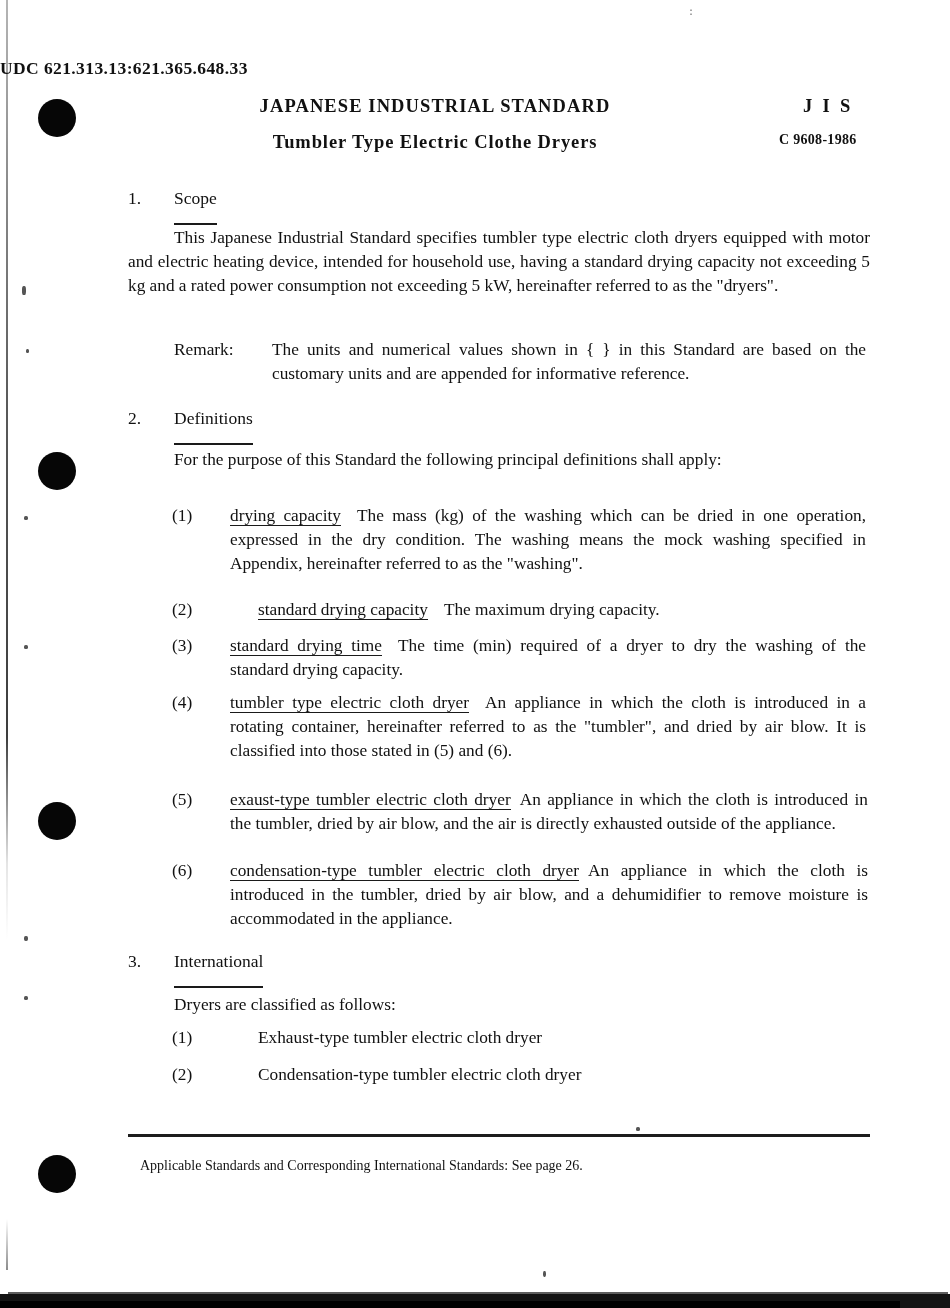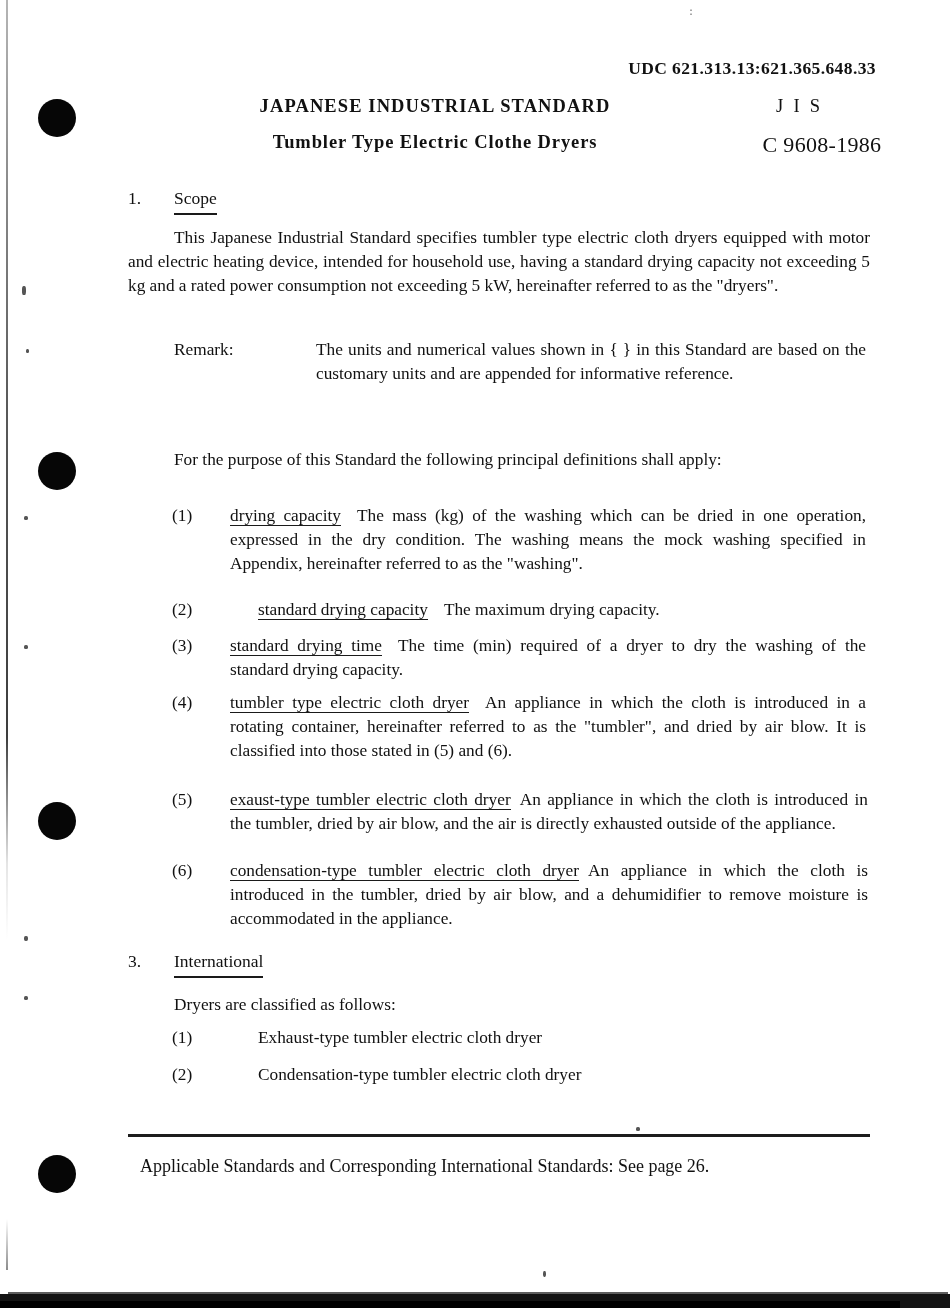--- a/index.html
+++ b/index.html
@@ -89,86 +89,85 @@
     font-family: "DejaVu Sans Mono", monospace;
     font-size: 10px;
     color: #777;
   }
 
   .udc {
     position: absolute;
     top: 58px;
     left: 0;
     width: 876px;
-    text-align: right;
+    text-align: left;
     font-size: 17.5px;
     font-weight: 700;
     letter-spacing: 0.4px;
   }
 
   .title-row {
     position: absolute;
     left: 130px;
     width: 750px;
   }
   .title-row .main {
     position: absolute;
     left: 0;
     width: 610px;
     text-align: center;
     font-weight: 700;
   }
   .title-row .code {
     position: absolute;
-    left: 610px;
+    left: 637px;
     width: 140px;
     text-align: left;
-    font-weight: 400;
+    font-weight: 700;
   }
 
   #title-line1 { top: 96px; }
   #title-line1 .main {
     font-size: 18.5px;
     letter-spacing: 1.1px;
   }
   #title-line1 .code {
     font-size: 18.5px;
     letter-spacing: 2.8px;
     padding-left: 36px;
   }
   #title-line2 { top: 132px; }
   #title-line2 .main {
     font-size: 18.5px;
     letter-spacing: 0.9px;
   }
   #title-line2 .code {
-    font-size: 22px;
+    font-size: 14px;
     letter-spacing: 0.3px;
     padding-left: 12px;
-    text-align: center;
   }
 
   
   .sec {
     position: absolute;
     left: 128px;
     width: 740px;
   }
   .sec-head {
     font-size: 17.5px;
     font-weight: 400;
     white-space: nowrap;
   }
   .sec-num {
     display: inline-block;
     width: 46px;
   }
   .sec-title {
     border-bottom: 2px solid #1a1a1a;
-    padding-bottom: 5px;
+    padding-bottom: 15px;
   }
 
   .para {
     position: absolute;
     left: 128px;
     width: 742px;
     font-size: 17.3px;
     line-height: 24.2px;
     text-align: justify;
     text-justify: inter-word;
@@ -207,21 +206,21 @@
     top: 1134px;
     width: 742px;
     height: 2.5px;
     background: #1d1d1d;
   }
   .footer-text {
     position: absolute;
     left: 140px;
     top: 1154px;
     width: 726px;
-    font-size: 18px;
+    font-size: 14px;
     line-height: 24.2px;
   }
 
   
   .speck {
     position: absolute;
     background: #555;
     border-radius: 40%;
   }
 </style>
@@ -262,25 +261,30 @@
   <div class="sec" style="top:188px;">
     <div class="sec-head">
       <span class="sec-num">1.</span><span class="sec-title">Scope</span>
     </div>
   </div>
 
   <div class="para" style="top:226px;">
     <span class="indent"></span><span>This Japanese Industrial Standard specifies tumbler type electric cloth dryers equipped with motor and electric heating device, intended for household use, having a standard drying capacity not exceeding 5 kg and a rated power consumption not exceeding 5 kW, hereinafter referred to as the "dryers".</span>
   </div>
 
-  <div class="block" style="left:174px; width:692px; top:338px;gap:44px;">
+  <div class="block" style="left:174px; width:692px; top:338px;">
     <span class="tag" style="width:98px;">Remark:</span>
     <span class="body">The units and numerical values shown in { } in this Standard are based on the customary units and are appended for informative reference.</span>
   </div>
 
+  <div class="sec" style="top:408px;">
+    <div class="sec-head">
+      <span class="sec-num">2.</span><span class="sec-title">Definitions</span>
+    </div>
+  </div>
 
   <div class="para" style="top:448px; width:716px;">
     <span class="indent"></span><span>For the purpose of this Standard the following principal definitions shall apply:</span>
   </div>
 
   <div class="block" style="left:172px; width:694px; top:504px;">
     <span class="tag" style="width:58px;">(1)</span>
     <span class="body"><span class="term">drying capacity</span><span class="gap"></span><span>The mass (kg) of the washing which can be dried in one operation, expressed in the dry condition.  The washing means the mock washing specified in Appendix, hereinafter referred to as the "washing".</span></span>
   </div>
 

